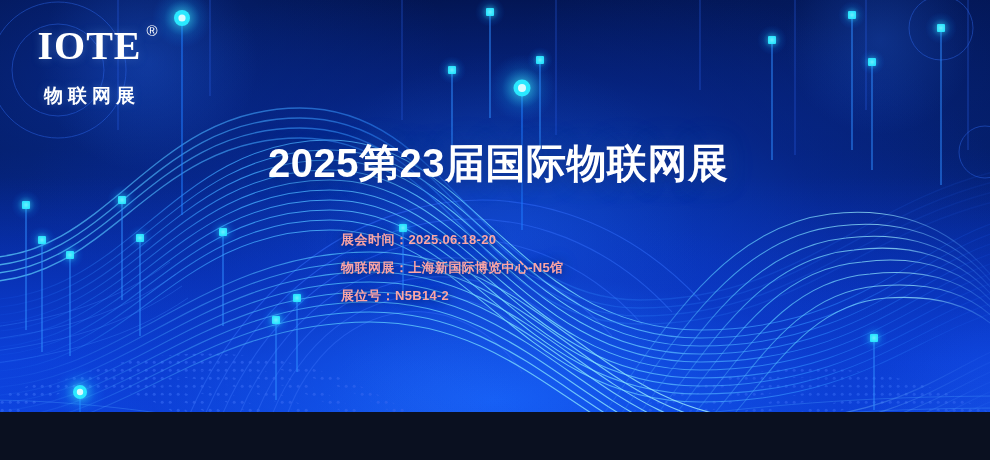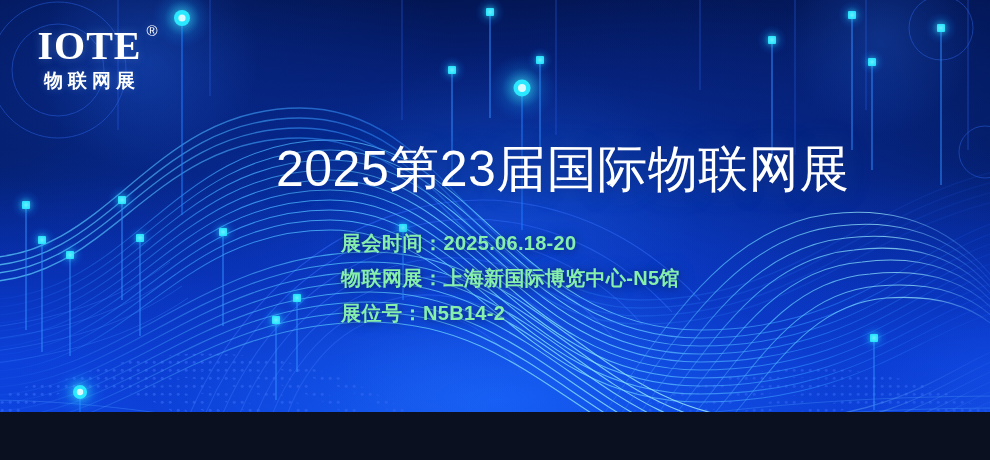--- a/index.html
+++ b/index.html
@@ -55,50 +55,49 @@
     position:relative;
     text-shadow:0 0 10px rgba(120,190,255,.35);
   }
   #logo .reg {
     position:absolute; right:-17px; top:-3px;
     font-family:"Liberation Sans", sans-serif;
     font-size:15px; font-weight:normal;
     color:#ffffff;
   }
   #logo .cn {
-    margin-top:5px;
+    margin-top:20px;
     font-family:"Liberation Sans", sans-serif;
     font-weight:bold;
     font-size:19px;
     letter-spacing:5px;
     text-indent:5px;
     color:#ffffff;
     text-shadow:0 0 8px rgba(120,190,255,.3);
   }
 
   
   #title {
     position:absolute; left:268px; top:136px;
-    font-size:50px; font-weight:normal;
+    font-size:40px; font-weight:bold;
     letter-spacing:.5px;
     color:#ffffff;
     white-space:nowrap;
     text-shadow:0 2px 18px rgba(10,40,120,.85), 0 0 30px rgba(80,160,255,.25);
     z-index:40;
-    margin-left:8px;
   }
 
   
   #info {
     position:absolute; left:341px; top:233px;
     z-index:40;
   }
   #info .row {
-    font-size:20px; font-weight:bold;
-    color:#86efac;
+    font-size:13px; font-weight:bold;
+    color:#fca5a5;
     line-height:1;
     margin-bottom:15px;
     white-space:nowrap;
     text-shadow:0 1px 10px rgba(6,26,90,.9), 0 0 18px rgba(60,140,255,.25);
   }
   #info .row:last-child { margin-bottom:4px; }
   #info .lbl { letter-spacing:.5px; }
   #info .val { letter-spacing:.3px; }
 </style>
 </head>

